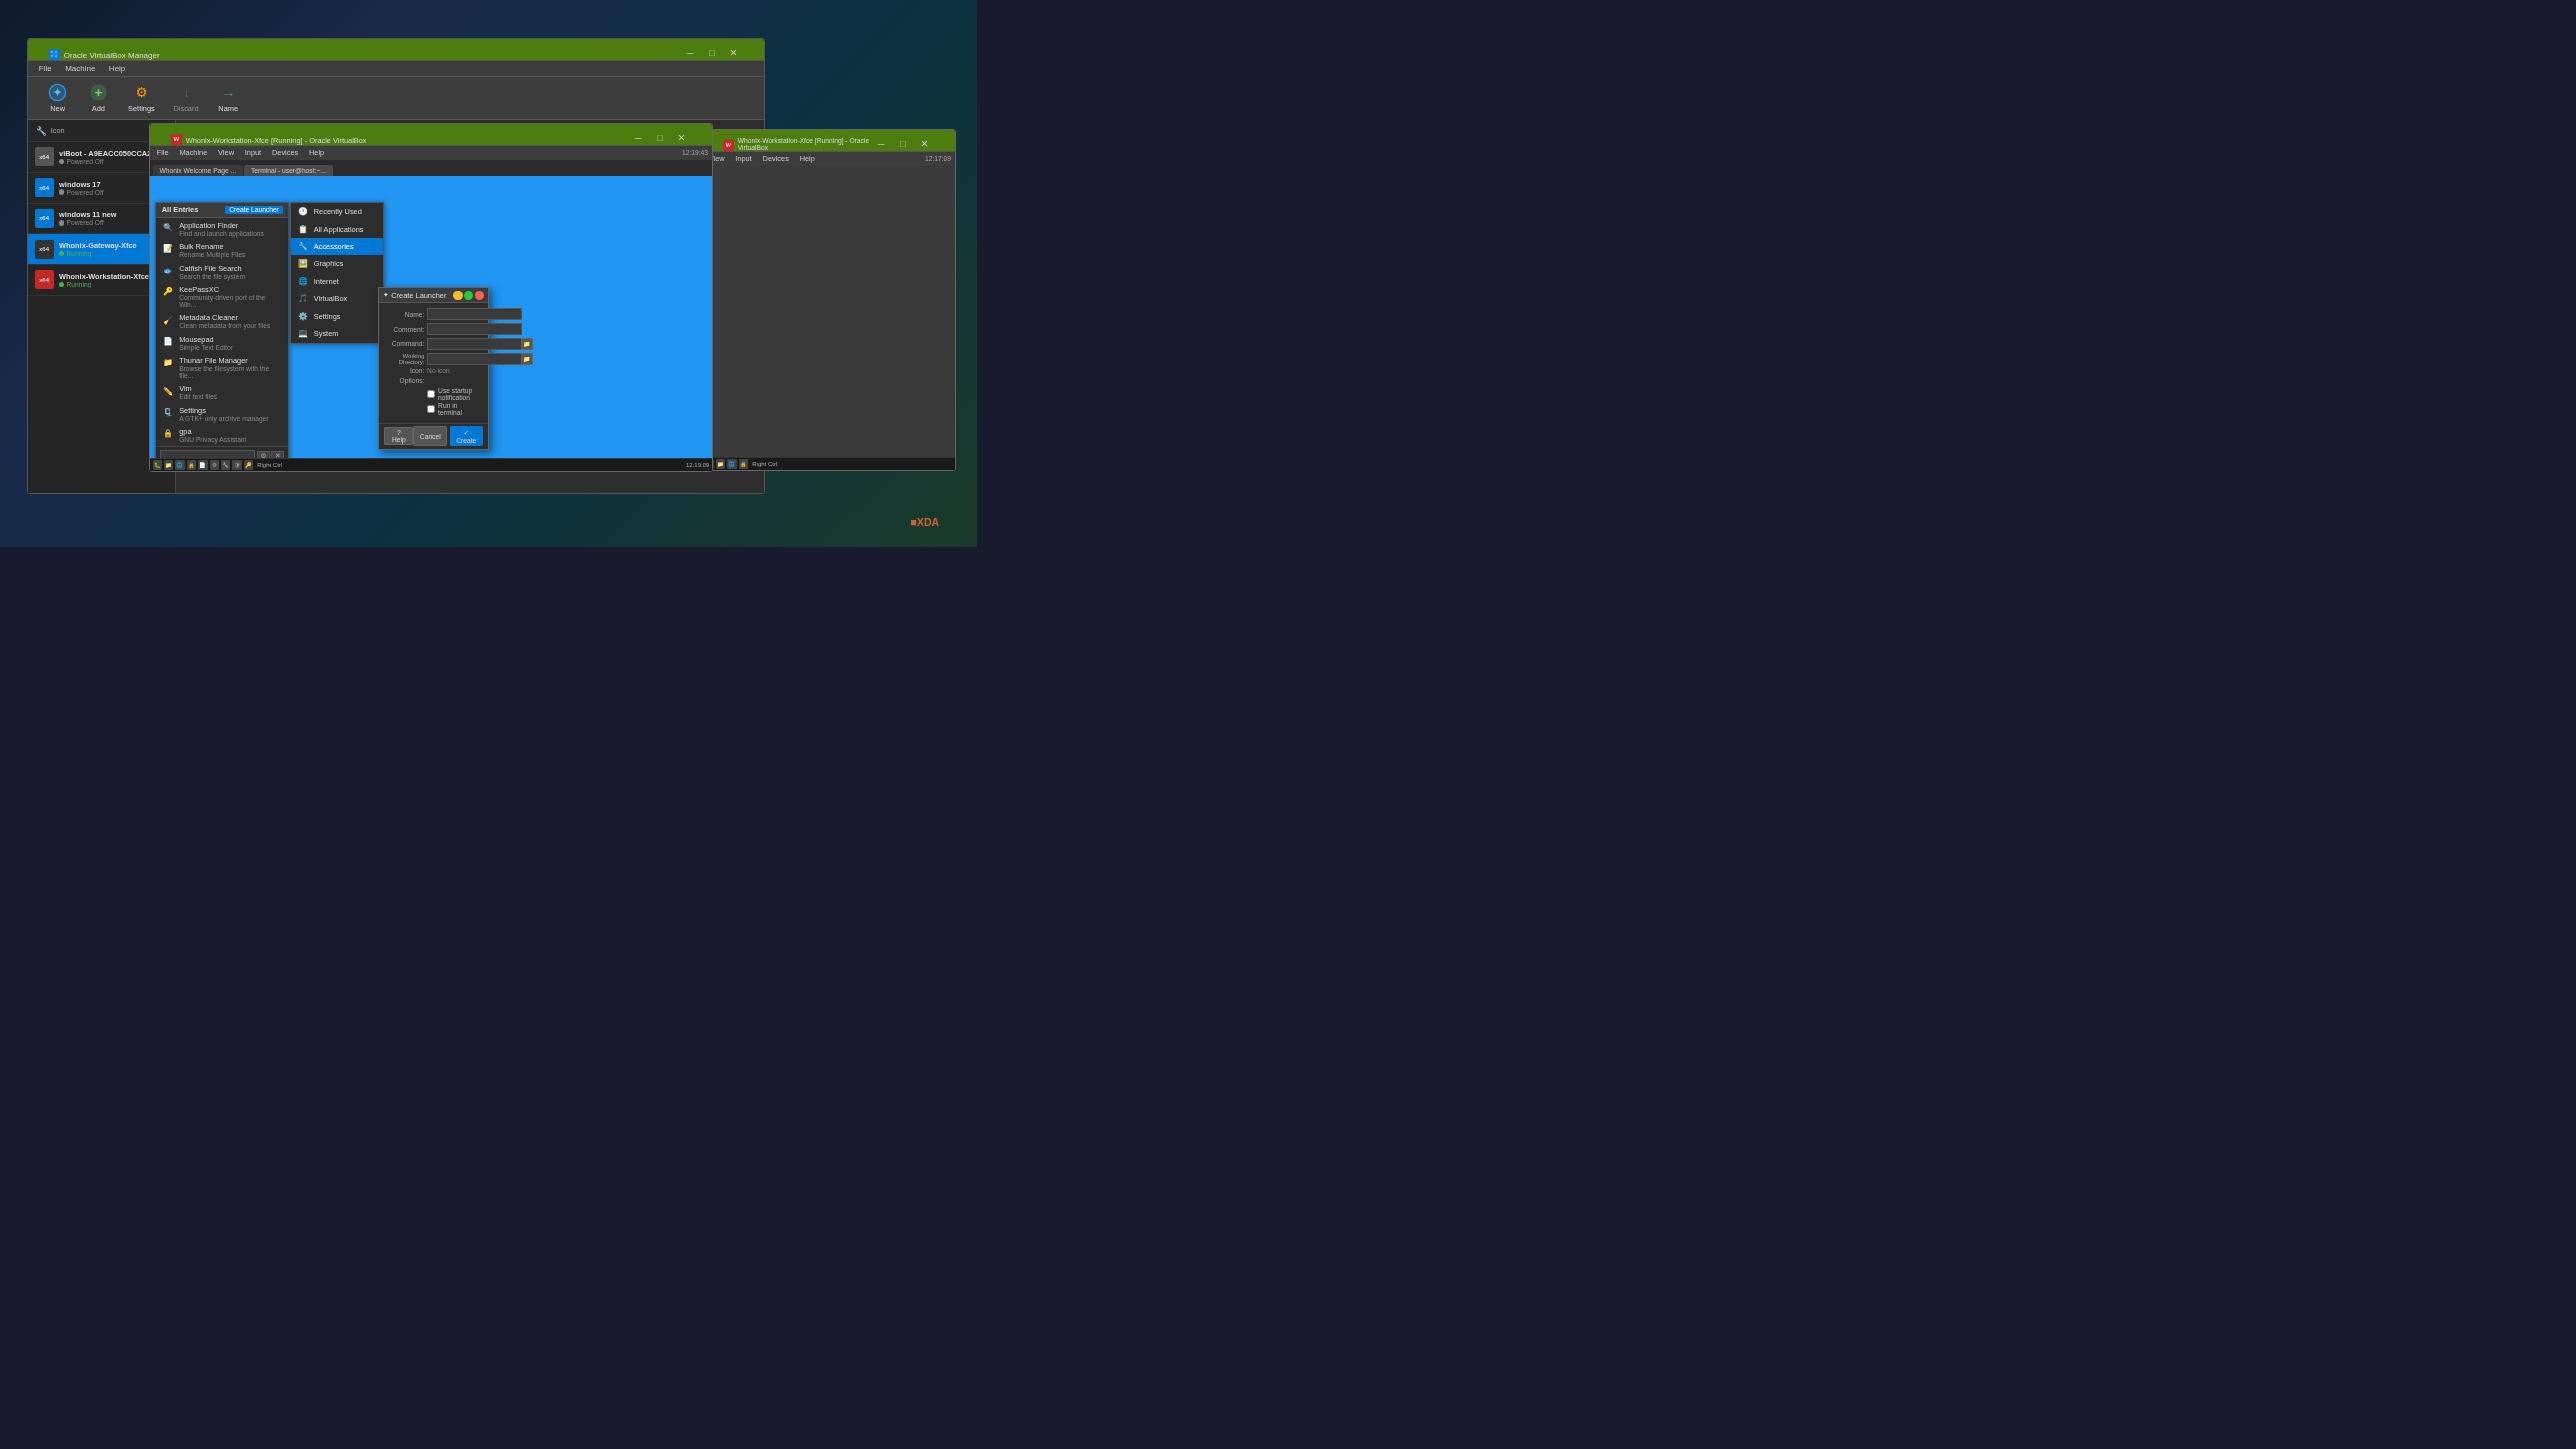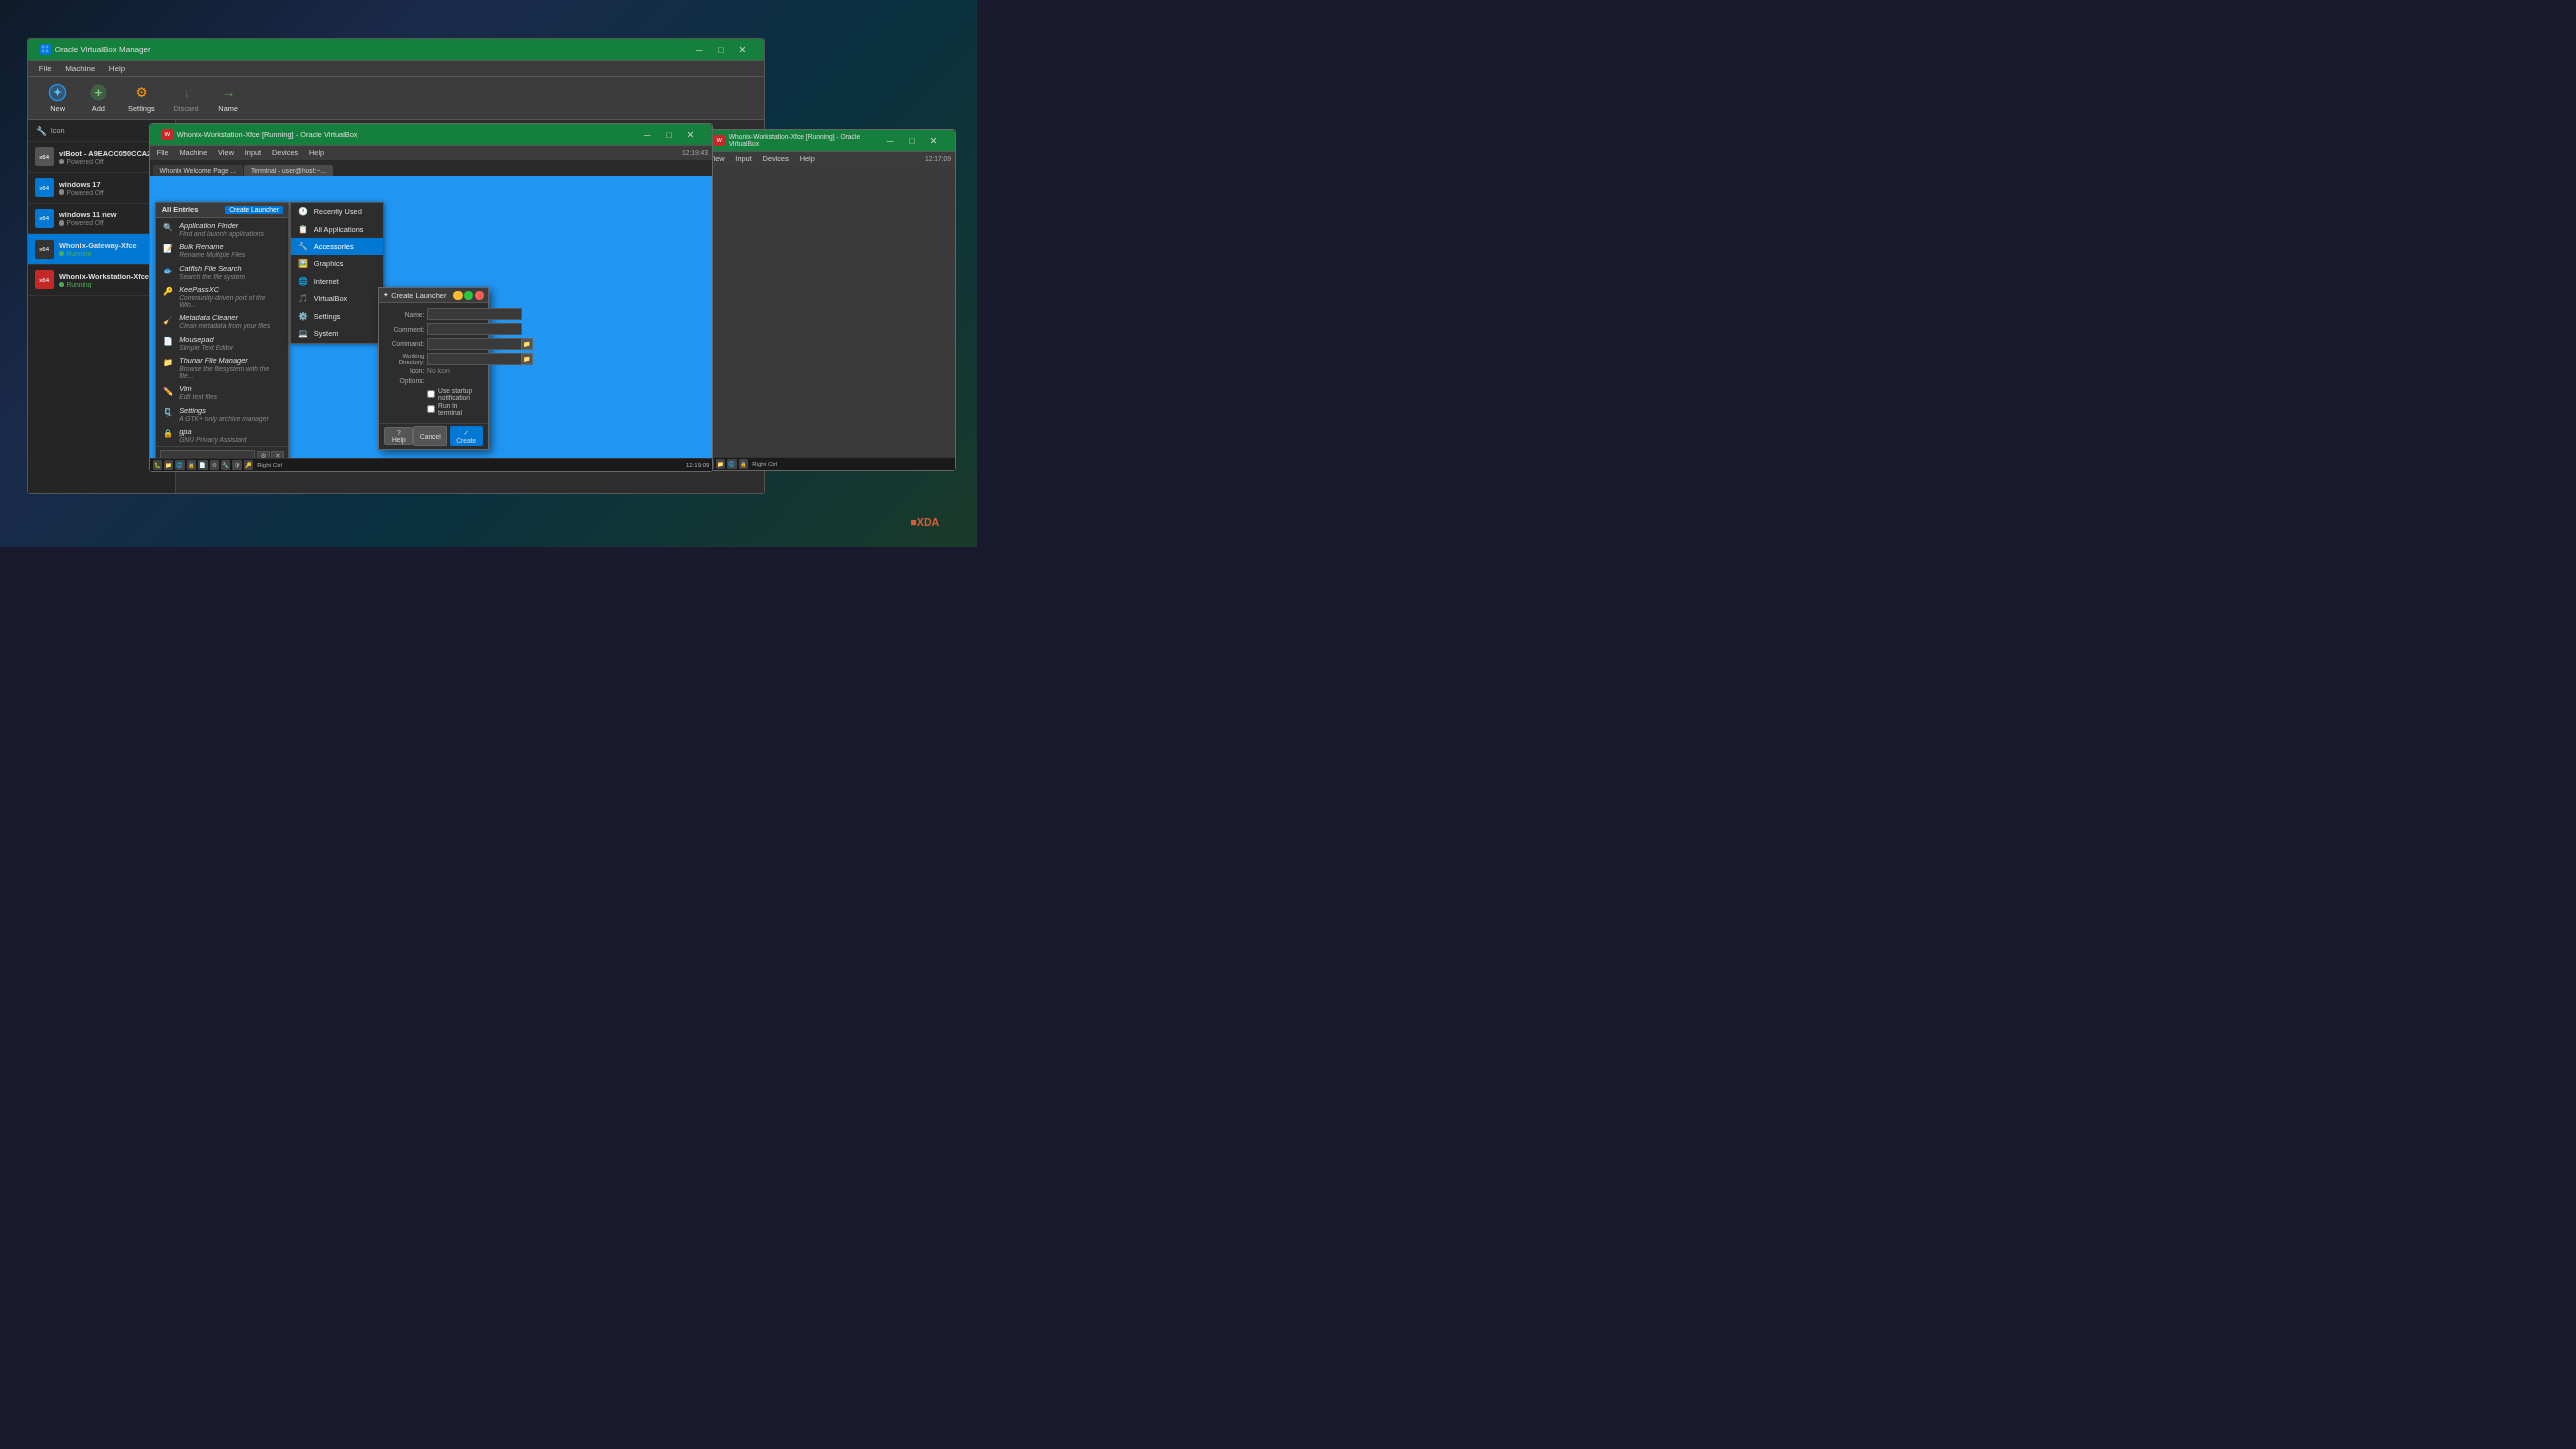--- a/index.html
+++ b/index.html
@@ -30,25 +30,25 @@
       height: 456px;
       background: #2d2d2d;
       border: 0.7px solid #555;
       border-radius: 2.7px;
       z-index: 10;
       display: flex;
       flex-direction: column;
     }
 
     .window-titlebar {
-      background: #15803d;
+      background: #4d7c0f;
       height: 21.5px;
       display: flex;
-      align-items: center;
-      padding: 0 12px;
+      align-items: flex-end;
+      padding: 0 21px;
       border-bottom: 0.7px solid #555;
       border-radius: 2.7px 2.7px 0 0;
     }
 
     .window-icon {
       width: 10.7px;
       height: 10.7px;
       margin-right: 4px;
       background: #0078d4;
       border-radius: 1.3px;
@@ -304,21 +304,21 @@
     .app-menu-icon {
       width: 13.4px;
       height: 13.4px;
       flex-shrink: 0;
       display: flex;
       align-items: center;
       justify-content: center;
       font-size: 8px;
     }
 
-    .app-menu-text { flex: 1; font-style: italic; }
+    .app-menu-text { flex: 1; }
     .app-menu-name { color: #ddd; font-size: 7.4px; }
     .app-menu-desc { color: #888; font-size: 6.7px; }
 
     .app-search {
       padding: 2.7px 4px;
       border-top: 0.7px solid #444;
     }
 
     .search-box {
       width: 100%;

